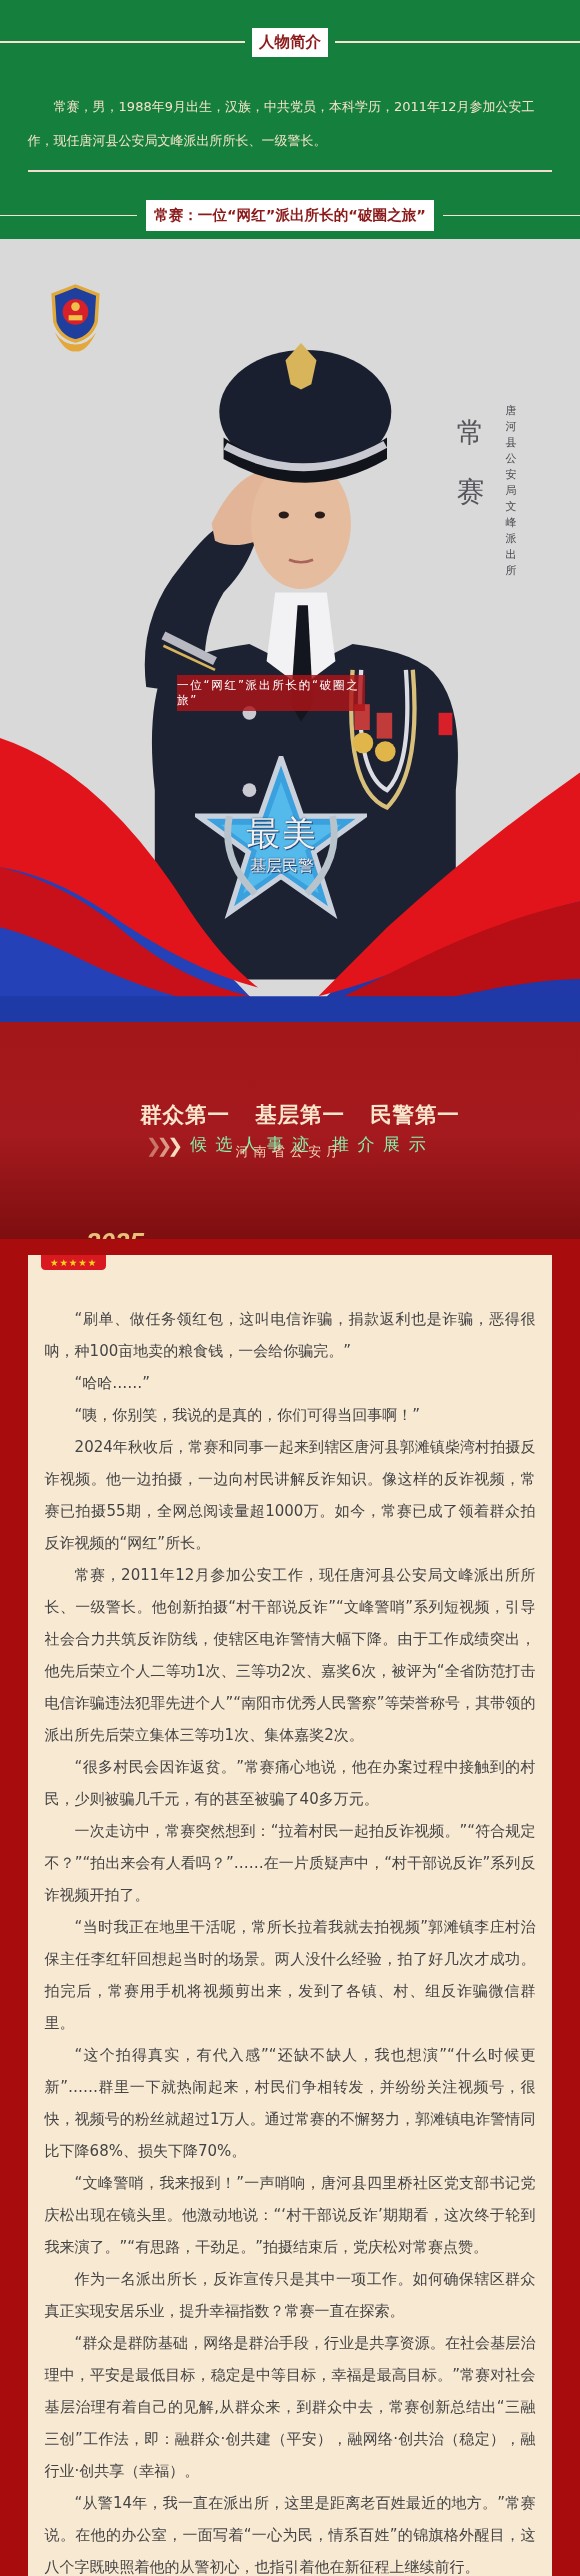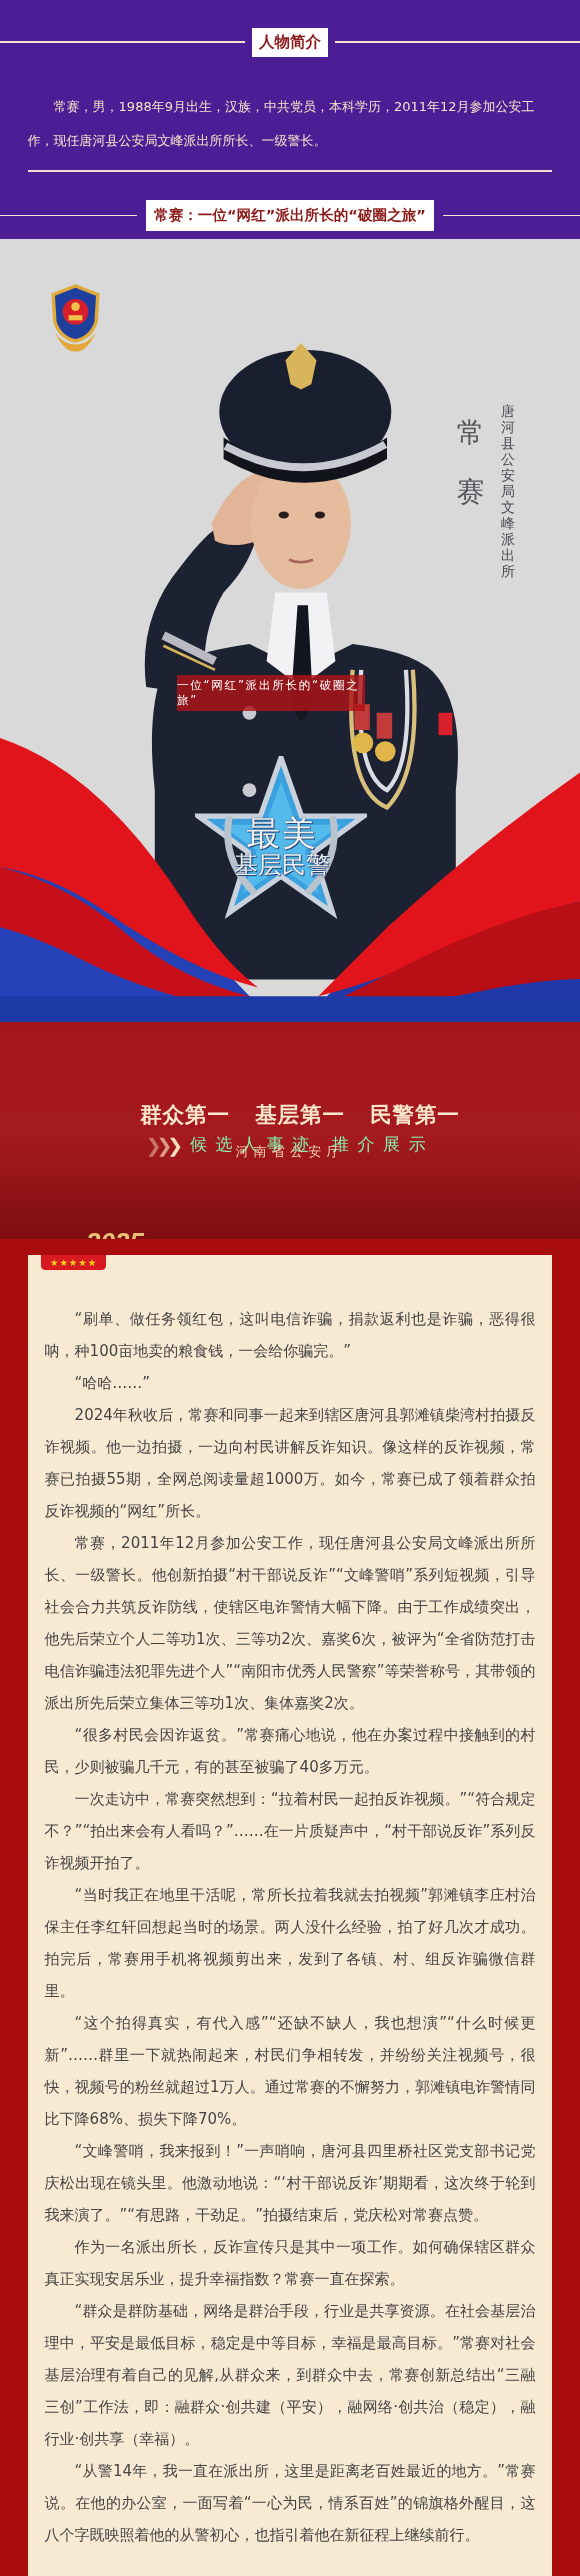--- a/index.html
+++ b/index.html
@@ -1,20 +1,20 @@
 <!DOCTYPE html>
 <html style="font-size:13.8px"><head>
 <meta charset="utf-8">
 <style>
   * { margin: 0; padding: 0; box-sizing: border-box; }
   html, body { width: 580px; background: #a90c0c; }
   body { font-family: "DejaVu Sans", "Liberation Sans", sans-serif; }
 
   
-  .intro { background: #4c1d95; width: 580px; height: 239px; position: relative; }
+  .intro { background: #15803d; width: 580px; height: 239px; position: relative; }
   .section-title {
     position: absolute; left: 0; right: 0; display: flex; align-items: center; justify-content: center;
   }
   .section-title .line { flex: 1; height: 1.7px; background: #f6e3d3; }
   .section-title .box {
     background: #fff; color: #8b1a1a; font-weight: bold; padding: 0 6.9px;
     display: flex; align-items: center; justify-content: center; white-space: nowrap;
   }
   .title-1 { top: 27.6px; }
   .title-1 .box { width: 76px; height: 29px; font-size: 15.5px; margin: 0 6.9px; }
@@ -31,36 +31,36 @@
     background: linear-gradient(#d9d9d9 0, #d9d9d9 775px, #a3161a 775px, #a51a1e 895px, #7e0e10 1000px); }
   .police-badge { position: absolute; left: 48px; top: 45px; width: 55px; height: 71px; }
   .officer { position: absolute; left: 129px; top: 69px; width: 344px; height: 672px; }
   .name-vertical {
     position: absolute; left: 455px; top: 164px; width: 31px;
     font-family: "DejaVu Serif", "Liberation Serif", serif; font-size: 27.6px; color: #55555b;
     line-height: 59px; text-align: center;
   }
   .org-vertical {
     position: absolute; left: 501px; top: 164px; width: 15.5px;
-    font-family: "DejaVu Serif", "Liberation Serif", serif; font-size: 14px; color: #4b4b52;
-    line-height: 16px; text-align: left; word-break: break-all;
+    font-family: "DejaVu Serif", "Liberation Serif", serif; font-size: 11px; color: #4b4b52;
+    line-height: 16px; text-align: right; word-break: break-all;
   }
   .photo-caption {
     position: absolute; left: 177px; top: 436px; width: 188px; height: 36px;
     background: rgba(175, 20, 25, 0.82); color: #fff; font-size: 11.6px;
     display: flex; align-items: center; justify-content: center; letter-spacing: 1.7px;
   }
   .ribbon { position: absolute; left: 0; top: 499px; width: 580px; height: 284px; }
   .emblem { position: absolute; left: 195px; top: 517px; width: 172px; height: 172px; }
   .emblem-text {
     position: absolute; left: 226px; top: 575px; width: 112px; text-align: center;
     color: #f0f0f0; font-weight: normal; text-shadow: 0 0 1.7px #1b3760, 0.9px 0.9px 0 #2a4c80;
   }
   .emblem-text .l1 { font-size: 34px; line-height: 38px; letter-spacing: 1.7px; }
-  .emblem-text .l2 { font-size: 24px; line-height: 27.6px; }
+  .emblem-text .l2 { font-size: 16px; line-height: 27.6px; }
   .slogan-row {
     position: absolute; left: 0; right: 0; top: 845px; text-align: center;
     font-family: "DejaVu Serif", "Liberation Serif", serif; font-weight: bold;
     color: #f8e6cc; font-size: 21.5px; letter-spacing: 0.9px; word-spacing: 17px;
   }
   .big-title-wrap { position: absolute; left: 0; top: 904px; width: 580px; height: 0; }
   .year { position: absolute; left: 86px; top: 84px; color: #e8c07a; font-size: 26px; font-style: italic; font-weight: bold; font-family: "Liberation Sans", sans-serif; }
   .subtitle-row {
     position: absolute; left: 0; right: 0; top: 1148px; display: flex; justify-content: center; align-items: center;
   }
@@ -203,20 +203,21 @@
     <div class="stars-badge">
       <span>★</span>
       <span>★</span>
       <span>★</span>
       <span>★</span>
       <span>★</span>
     </div>
     <div class="article">
       <p>“刷单、做任务领红包，这叫电信诈骗，捐款返利也是诈骗，恶得很呐，种100亩地卖的粮食钱，一会给你骗完。”</p>
       <p>“哈哈……”</p>
+      <p>“咦，你别笑，我说的是真的，你们可得当回事啊！”</p>
       <p>2024年秋收后，常赛和同事一起来到辖区唐河县郭滩镇柴湾村拍摄反诈视频。他一边拍摄，一边向村民讲解反诈知识。像这样的反诈视频，常赛已拍摄55期，全网总阅读量超1000万。如今，常赛已成了领着群众拍反诈视频的“网红”所长。</p>
       <p>常赛，2011年12月参加公安工作，现任唐河县公安局文峰派出所所长、一级警长。他创新拍摄“村干部说反诈”“文峰警哨”系列短视频，引导社会合力共筑反诈防线，使辖区电诈警情大幅下降。由于工作成绩突出，他先后荣立个人二等功1次、三等功2次、嘉奖6次，被评为“全省防范打击电信诈骗违法犯罪先进个人”“南阳市优秀人民警察”等荣誉称号，其带领的派出所先后荣立集体三等功1次、集体嘉奖2次。</p>
       <p>“很多村民会因诈返贫。”常赛痛心地说，他在办案过程中接触到的村民，少则被骗几千元，有的甚至被骗了40多万元。</p>
       <p>一次走访中，常赛突然想到：“拉着村民一起拍反诈视频。”“符合规定不？”“拍出来会有人看吗？”……在一片质疑声中，“村干部说反诈”系列反诈视频开拍了。</p>
       <p>“当时我正在地里干活呢，常所长拉着我就去拍视频”郭滩镇李庄村治保主任李红轩回想起当时的场景。两人没什么经验，拍了好几次才成功。拍完后，常赛用手机将视频剪出来，发到了各镇、村、组反诈骗微信群里。</p>
       <p>“这个拍得真实，有代入感”“还缺不缺人，我也想演”“什么时候更新”……群里一下就热闹起来，村民们争相转发，并纷纷关注视频号，很快，视频号的粉丝就超过1万人。通过常赛的不懈努力，郭滩镇电诈警情同比下降68%、损失下降70%。</p>
       <p>“文峰警哨，我来报到！”一声哨响，唐河县四里桥社区党支部书记党庆松出现在镜头里。他激动地说：“‘村干部说反诈’期期看，这次终于轮到我来演了。”“有思路，干劲足。”拍摄结束后，党庆松对常赛点赞。</p>
       <p>作为一名派出所长，反诈宣传只是其中一项工作。如何确保辖区群众真正实现安居乐业，提升幸福指数？常赛一直在探索。</p>
       <p>“群众是群防基础，网络是群治手段，行业是共享资源。在社会基层治理中，平安是最低目标，稳定是中等目标，幸福是最高目标。”常赛对社会基层治理有着自己的见解,从群众来，到群众中去，常赛创新总结出“三融三创”工作法，即：融群众·创共建（平安），融网络·创共治（稳定），融行业·创共享（幸福）。</p>
       <p>“从警14年，我一直在派出所，这里是距离老百姓最近的地方。”常赛说。在他的办公室，一面写着“一心为民，情系百姓”的锦旗格外醒目，这八个字既映照着他的从警初心，也指引着他在新征程上继续前行。</p>

